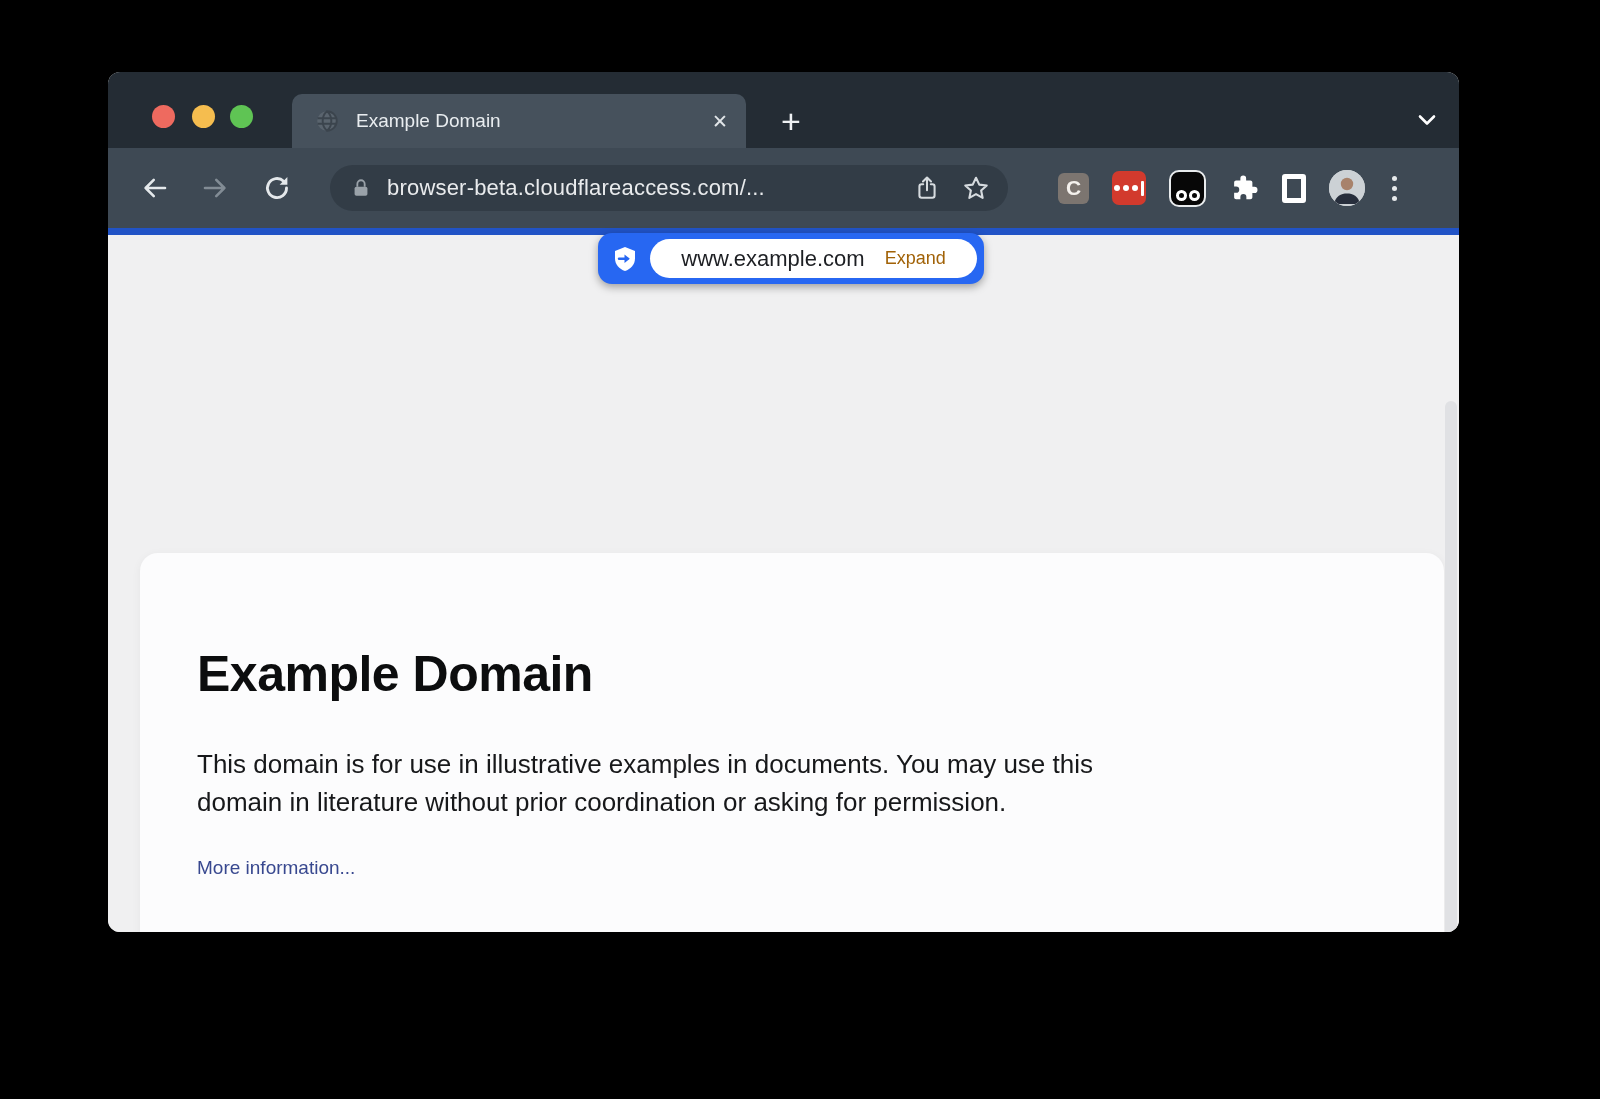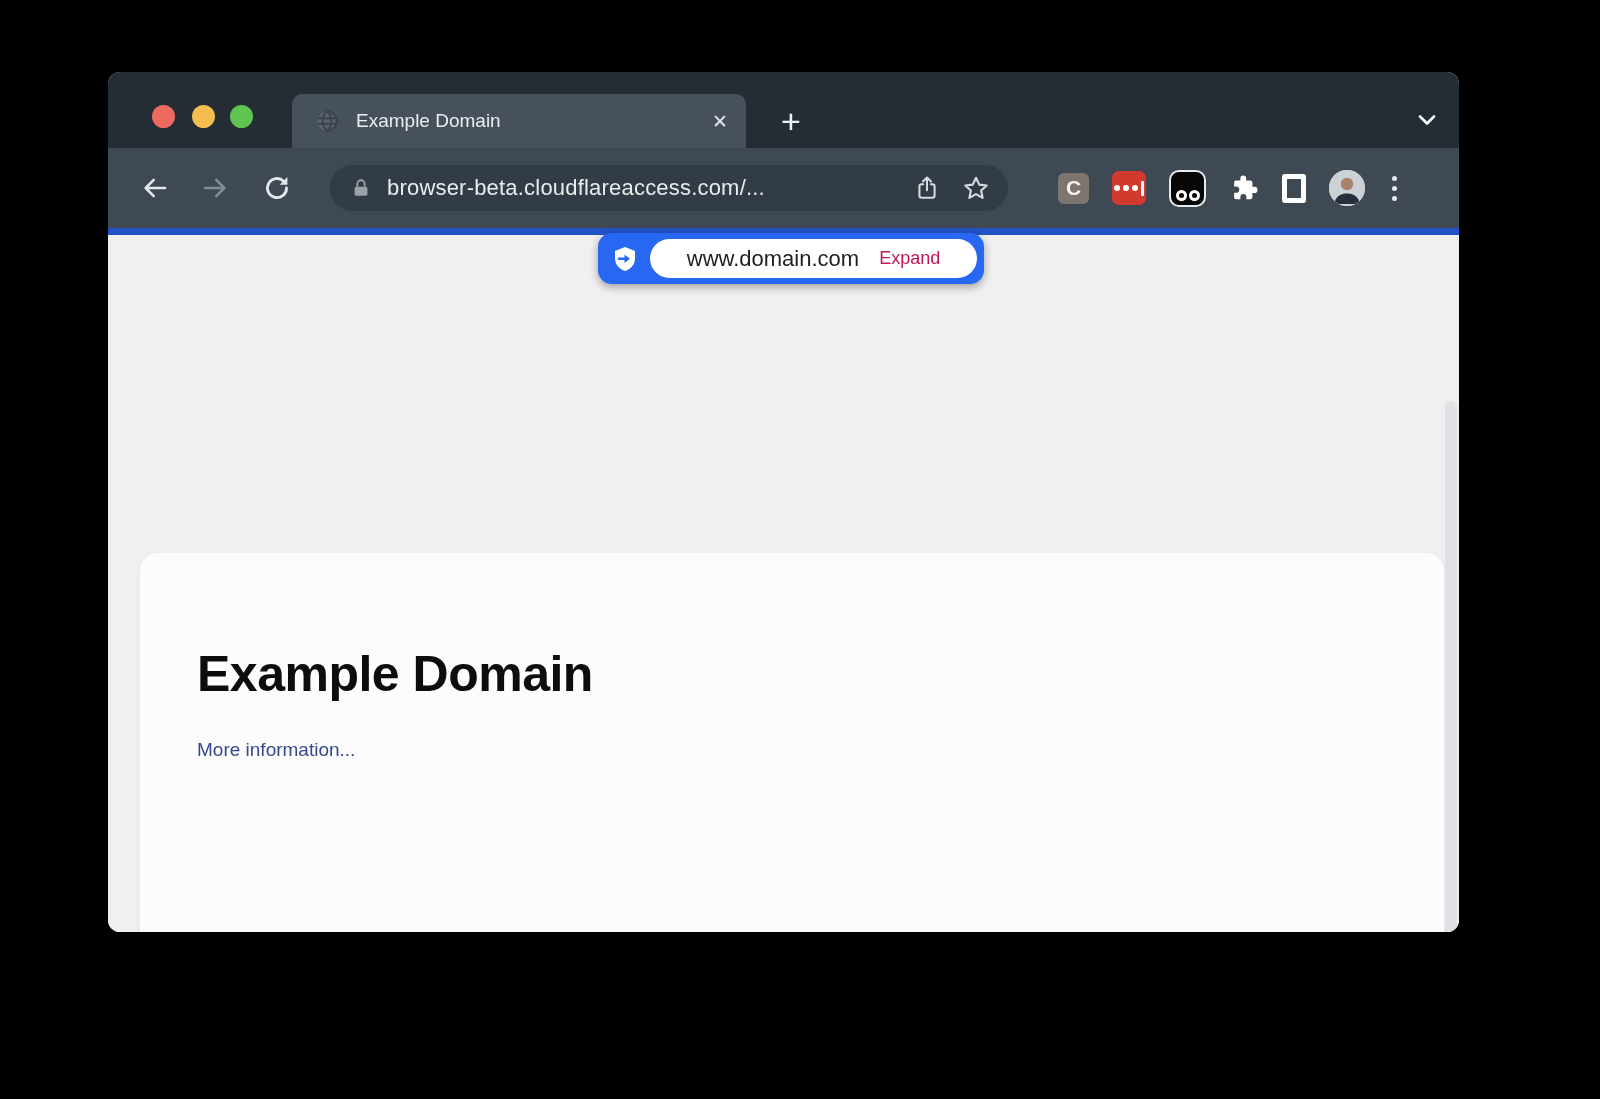--- a/index.html
+++ b/index.html
@@ -77,21 +77,21 @@
     position:absolute; left:490px; top:161px; width:386px; height:51px;
     background:#2767f2; border-radius:14px; box-shadow:0 3px 8px rgba(0,0,0,0.35);
     display:flex; align-items:center; padding:0 7px 0 13px; z-index:5;
   }
   .shield { width:28px; height:28px; flex:0 0 auto; }
   .iso-inner {
     flex:1; margin-left:11px; height:39px; background:#fff; border-radius:20px;
     display:flex; align-items:center; justify-content:center; padding:0 16px;
   }
   .iso-domain { font-size:22px; color:#1d1f23; }
-  .iso-expand { font-size:18px; color:#be185d; margin-left:20px; }
+  .iso-expand { font-size:18px; color:#a16207; margin-left:20px; }
 
   
   .card {
     position:absolute; left:32px; top:318px; width:1304px; height:466px;
     background:#fcfcfd; border-radius:18px; box-shadow:0 2px 10px rgba(0,0,0,0.05);
     padding:92px 57px 0 57px;
   }
   .card h1 { font-size:50px; font-weight:bold; color:#0c0d0e; letter-spacing:-0.5px; }
   .card .body { margin-top:42px; font-size:26px; line-height:38px; color:#17181a; }
   .card .link { display:inline-block; margin-top:36px; font-size:19px; color:#38488f; text-decoration:none; }
@@ -203,32 +203,36 @@
           <i></i>
       </div>
     </div>
   </div>
 
   <div class="accent-bar"></div>
 
   <div class="page">
     <div class="card">
       <h1>Example Domain</h1>
+      <div class="body">
+        <div>This domain is for use in illustrative examples in documents. You may use this</div>
+        <div>domain in literature without prior coordination or asking for permission.</div>
+      </div>
       <a class="link" href="#">More information...</a>
     </div>
     <div class="scrollbar-thumb"></div>
   </div>
 
   <div class="iso-pill">
     <span class="shield">
       <svg viewBox="0 0 28 28">
         <path d="M14 2l10 4v7.2c0 6.3-4.2 10.8-10 12.8C8.2 24 4 19.5 4 13.2V6z" fill="#ffffff"></path>
         <path d="M8 13.8h8.5" stroke="#2767f2" stroke-width="2.4" stroke-linecap="round"></path>
         <path d="M13.5 9.6l5.3 4.2-5.3 4.2z" fill="#2767f2"></path>
       </svg>
     </span>
     <div class="iso-inner">
-      <span class="iso-domain">www.domain.com</span>
+      <span class="iso-domain">www.example.com</span>
       <span class="iso-expand">Expand</span>
     </div>
   </div>
 
 </div>
 
 </body></html>

